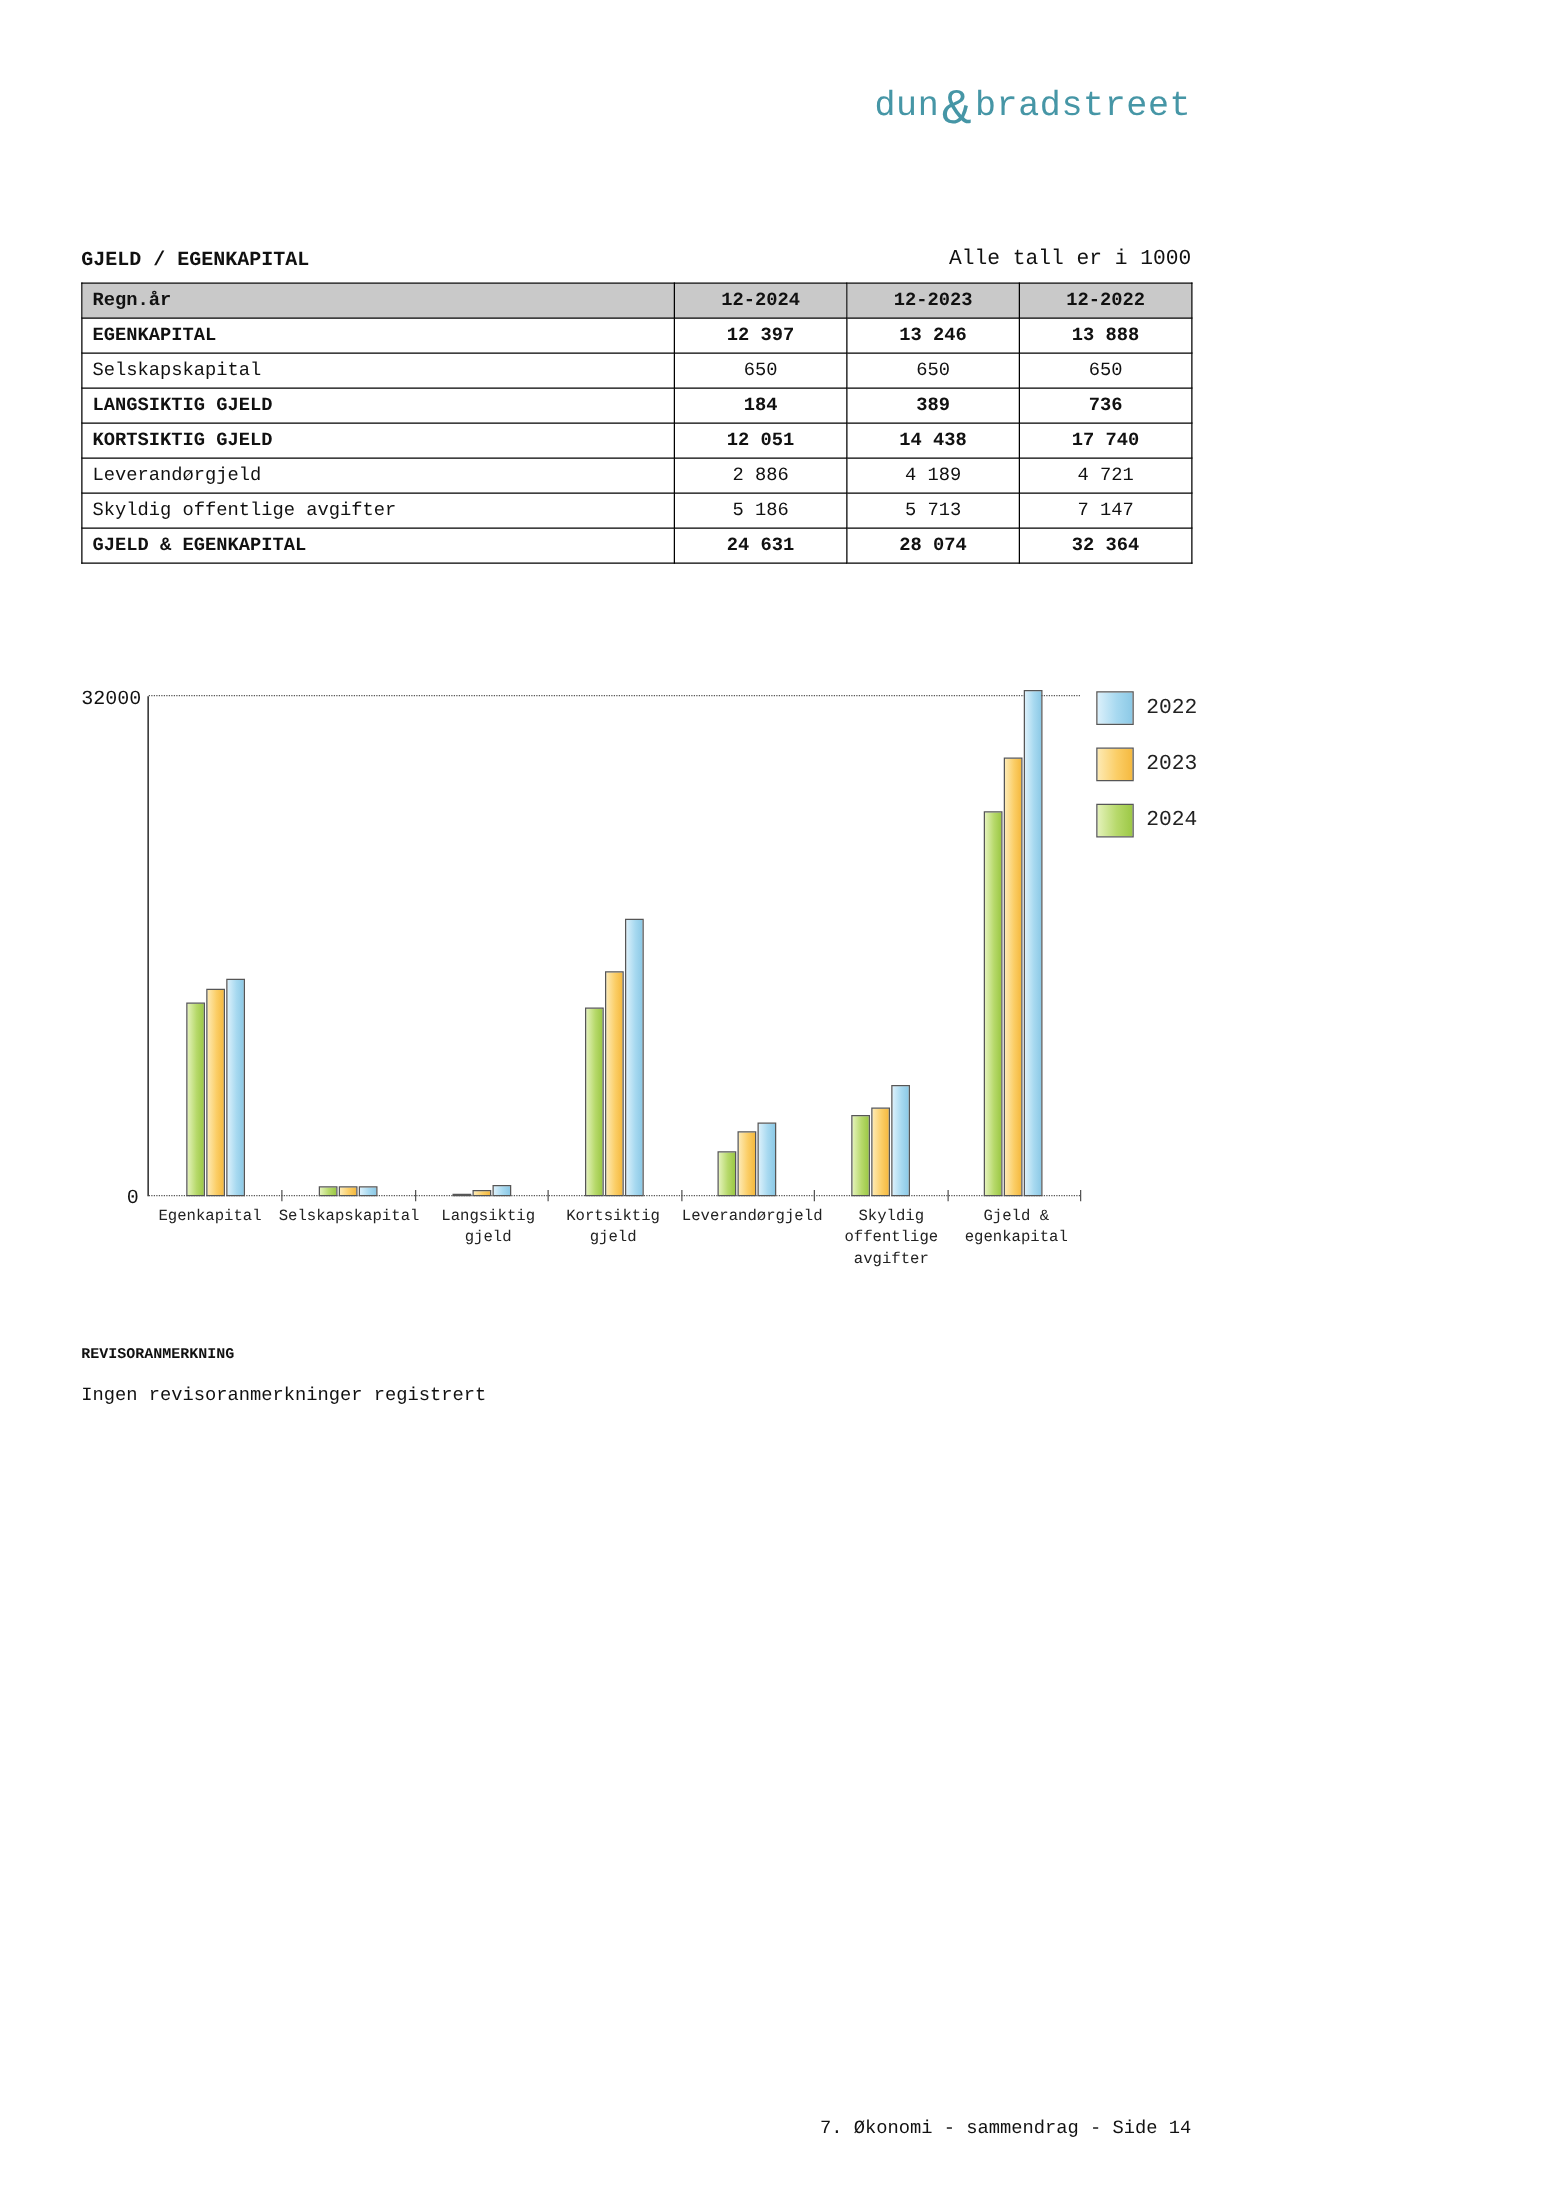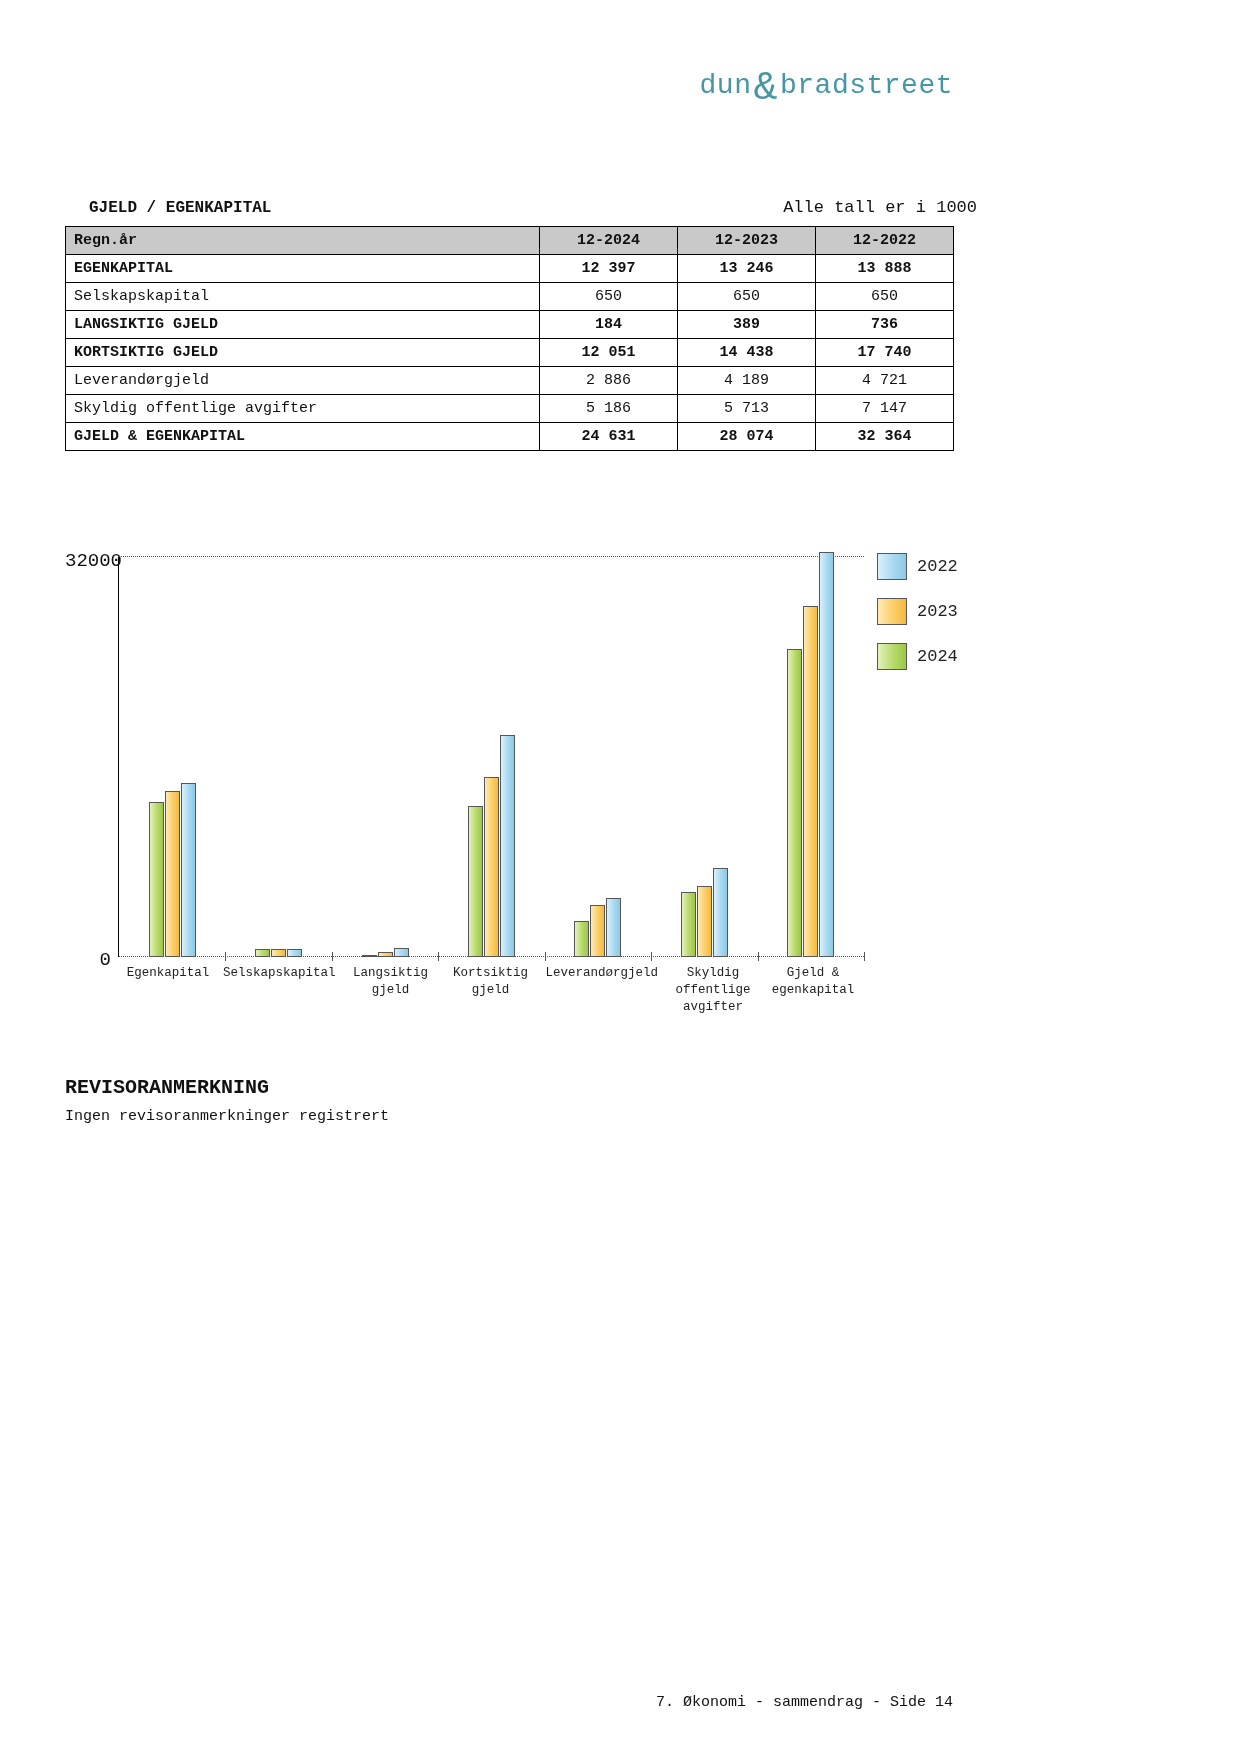--- a/index.html
+++ b/index.html
@@ -6,53 +6,53 @@
   .page{position:relative;width:1241px;height:1713px;background:#fff;
         font-family:Liberation Mono, monospace;color:#111;overflow:hidden;}
 
   
   .logo{position:absolute;top:70px;right:288px;font-size:28px;color:#4696a6;
         letter-spacing:.5px;white-space:nowrap;}
   .logo .amp{font-size:40px;line-height:0;vertical-align:-6px;margin:0 2px;font-weight:400;}
 
   
   .sec-head{position:absolute;top:198px;left:65px;width:888px;display:flex;
-            justify-content:space-between;align-items:flex-end;margin-left:24px;}
+            justify-content:space-between;align-items:flex-end;}
   .sec-title{font-weight:bold;font-size:16px;}
   .sec-note{font-size:17px;}
 
   
   .fin-table{position:absolute;top:226px;left:65px;width:888px;border-collapse:collapse;
              font-size:15px;table-layout:fixed;}
   .fin-table td{border:1px solid #000;padding:4px 8px;height:19px;overflow:hidden;}
   .fin-table .head td{background:#c9c9c9;font-weight:bold;margin-left:32px;}
   .fin-table .num{text-align:center;}
   .fin-table .bold td{font-weight:bold;}
   col.c0{width:474px;} col.c1{width:138px;}
 
   
   .chart{position:absolute;top:545px;left:65px;width:920px;height:480px;font-size:13px;}
-  .ylab{position:absolute;width:46px;text-align:right;font-size:19px;left:0;color:#111;}
+  .ylab{position:absolute;width:46px;text-align:right;font-size:16px;left:0;color:#111;}
   .ylab.top{top:5px;} .ylab.bot{top:404px;}
   .plot{position:absolute;left:53px;top:12px;width:745px;height:400px;border-left:1px solid #000;}
   .plot::before{content:"";position:absolute;left:0;right:0;top:-1px;border-top:1px dotted #555;}
   .plot::after{content:"";position:absolute;left:0;right:0;bottom:0;border-top:1px dotted #555;}
   .groups{position:absolute;left:0;top:0;width:100%;height:100%;display:flex;}
   .slot{flex:1;display:flex;align-items:flex-end;justify-content:center;gap:1px;position:relative;}
   .bar{width:15px;border:1px solid #565656;box-sizing:border-box;}
   .tick{position:absolute;bottom:-4px;width:1px;height:9px;background:#555;}
   .xlabels{position:absolute;left:53px;top:420px;width:745px;display:flex;}
   .xlabel{flex:1;text-align:center;font-size:12.5px;line-height:1.35;padding:0 5px;color:#222;}
   .legend{position:absolute;left:812px;top:8px;}
   .legend-item{display:flex;align-items:center;margin-bottom:18px;}
   .legend-box{width:30px;height:27px;border:1px solid #565656;box-sizing:border-box;display:inline-block;}
   .legend-label{margin-left:10px;font-size:17px;color:#222;}
 
   
-  .rev-title{position:absolute;top:1076px;left:65px;font-weight:bold;font-size:20px;}
+  .rev-title{position:absolute;top:1076px;left:65px;font-weight:bold;font-size:12px;}
   .rev-body{position:absolute;top:1108px;left:65px;font-size:15px;}
 
   
   .footer{position:absolute;top:1694px;right:288px;font-size:15px;}
 </style>
 </head>
 <body>
 
 <div class="page">
 

